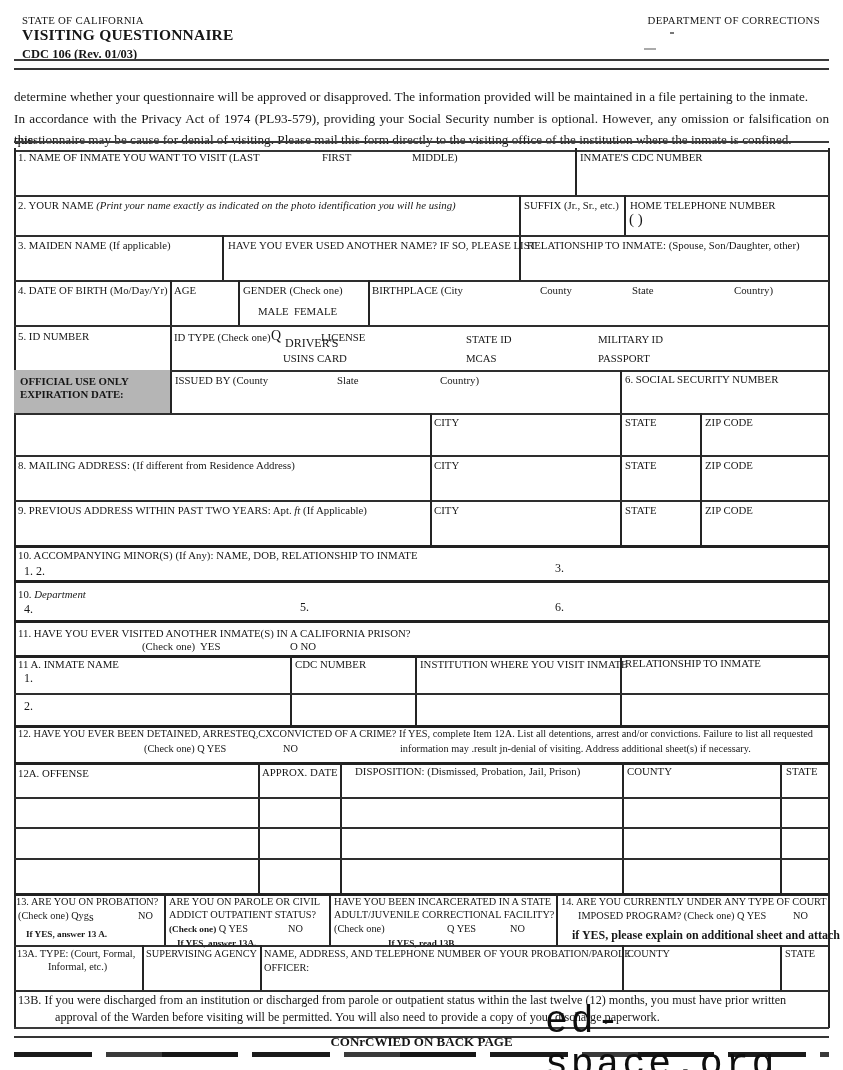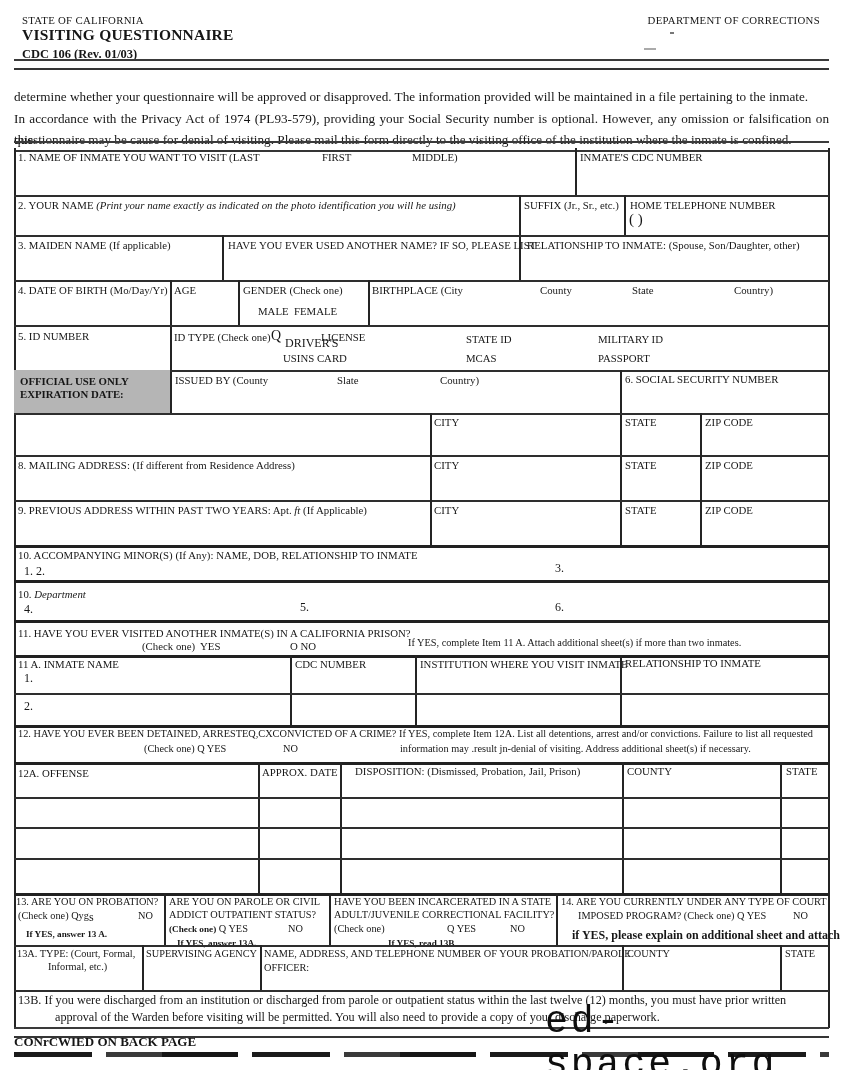--- a/index.html
+++ b/index.html
@@ -16,21 +16,21 @@
   .s15{font-size:15px;}
   .hl{position:absolute;left:14px;width:815px;height:1.6px;background:#2e2e2e;}
   .hl.hv{height:2.6px;background:#212121;}
   .hl.dbl{height:7px;background:transparent;border-top:2.4px solid #3a3a3a;border-bottom:2px solid #353535;}
   .hl.brk{height:4.5px;background:repeating-linear-gradient(90deg,#1b1b1b 0 78px,rgba(0,0,0,0) 78px 92px,#3a3a3a 92px 148px,#161616 148px 224px,rgba(0,0,0,0) 224px 238px);}
   .vl{position:absolute;width:1.7px;background:#242424;}
   .para{position:absolute;left:14px;width:815px;font-size:13.2px;line-height:1.58;}
   .jst{text-align:justify;text-align-last:justify;}
   .gray{position:absolute;background:#b5b5b5;}
   .header-title{position:absolute;font-weight:bold;font-size:15.5px;letter-spacing:.2px;}
-  .footer-line{position:absolute;left:14px;width:815px;font-weight:bold;font-size:13px;}
+  .footer-line{position:absolute;left:14px;width:815px;text-align:center;font-weight:bold;font-size:13px;}
   .wm{position:absolute;font-family:"Liberation Mono",monospace;font-size:38px;letter-spacing:3px;color:#0e0e0e;z-index:5;}
   .speck{position:absolute;background:#777;}
 </style>
 </head>
 <body>
 
 <div class="page">
 
   <div class="lbl" style="left:22px;top:14px;letter-spacing:.3px">STATE OF CALIFORNIA</div>
   <div class="lbl" style="right:23px;top:14px;letter-spacing:.3px">DEPARTMENT OF CORRECTIONS</div>
@@ -130,21 +130,20 @@
 
   <div class="lbl" style="left:18px;top:588px"><span>10. </span><span class="i">Department</span></div>
   <div class="lbl s12" style="left:24px;top:603px">4.</div>
   <div class="lbl s12" style="left:300px;top:601px">5.</div>
   <div class="lbl s12" style="left:555px;top:601px">6.</div>
   <div class="hl hv" style="top:620px"></div>
 
   <div class="lbl" style="left:18px;top:627px">11. HAVE YOU EVER VISITED ANOTHER INMATE(S) IN A CALIFORNIA PRISON?</div>
   <div class="lbl" style="left:142px;top:640px">(Check one)  YES</div>
   <div class="lbl" style="left:290px;top:640px">O NO</div>
-  <div class="lbl s10" style="left:408px;top:637px">If YES, complete Item 11 A. Attach additional sheet(s) if more than two inmates.</div>
   <div class="hl hv" style="top:655px"></div>
 
   <div class="lbl" style="left:18px;top:658px">11 A. INMATE NAME</div>
   <div class="lbl s12" style="left:24px;top:672px">1.</div>
   <div class="lbl s12" style="left:24px;top:700px">2.</div>
   <div class="lbl" style="left:295px;top:658px">CDC NUMBER</div>
   <div class="lbl" style="left:420px;top:658px">INSTITUTION WHERE YOU VISIT INMATE</div>
   <div class="lbl" style="left:625px;top:657px">RELATIONSHIP TO INMATE</div>
   <div class="vl" style="left:290px;top:655px;height:70px"></div>
   <div class="vl" style="left:415px;top:655px;height:70px"></div>

